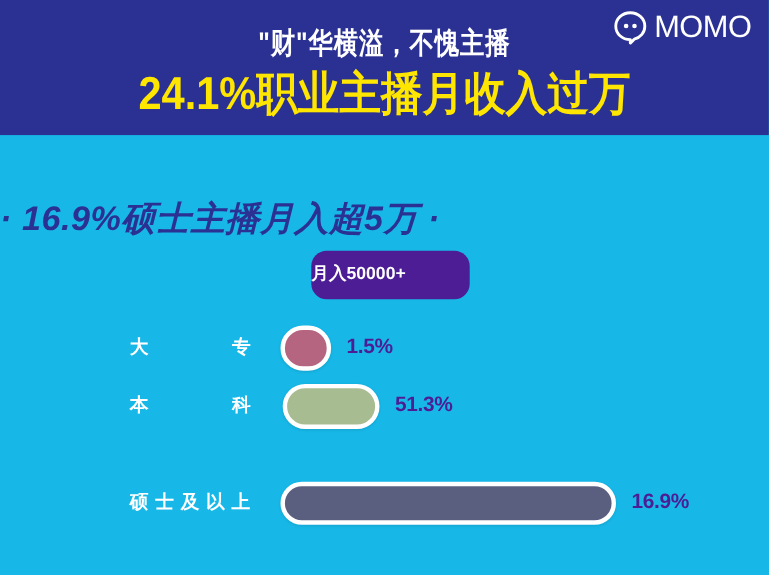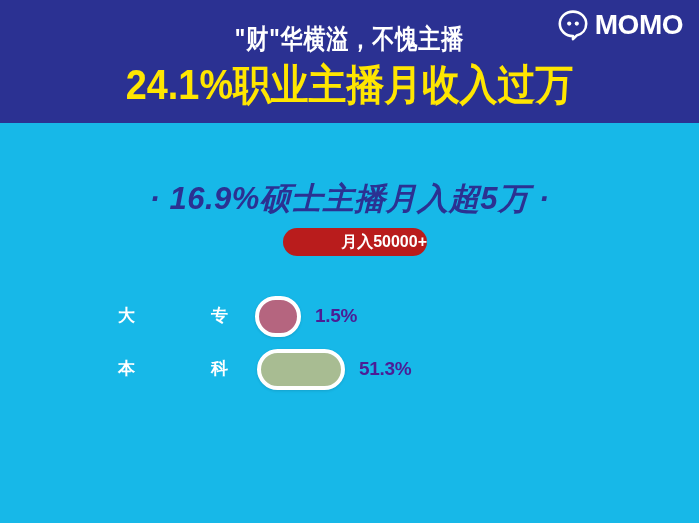--- a/index.html
+++ b/index.html
@@ -71,60 +71,60 @@
     gap: 6px;
   }
   .logo-mark {
     width: 32px;
     height: 32px;
     display: block;
   }
   .logo-text {
     color: #ffffff;
     font-size: 28px;
-    font-weight: bold;
+    font-weight: normal;
     letter-spacing: -0.5px;
     line-height: 30px;
     white-space: nowrap;
   }
 
   
   .panel {
     position: absolute;
     left: 0;
     top: 123px;
     width: 699px;
     height: 400px;
     background: #17b8e8;
   }
   .section-headline {
     position: absolute;
     left: 0;
     top: 57px;
     width: 699px;
-    text-align: center;
+    text-align: left;
     color: #2b3192;
     font-size: 31px;
     font-weight: bold;
     font-style: italic;
     line-height: 38px;
     letter-spacing: 0.5px;
     white-space: nowrap;
   }
   .badge {
     position: absolute;
     left: 283px;
     top: 105px;
     width: 144px;
-    height: 28px;
+    height: 44px;
     border-radius: 14px;
-    background: #b91c1c;
-    display: flex;
-    align-items: center;
-    justify-content: flex-end;
+    background: #4c1d95;
+    display: flex;
+    align-items: center;
+    justify-content: flex-start;
   }
   .badge-label {
     color: #ffffff;
     font-size: 16px;
     font-weight: bold;
     letter-spacing: 0px;
     line-height: 18px;
     white-space: nowrap;
   }
 
@@ -231,17 +231,22 @@
 
       <div class="row row-2">
         <div class="row-label spread-2">本科</div>
         <div class="bar-wrap" style="left:257px;">
           <div class="bar bar-green" style="width:88px;height:41px;"></div>
           <div class="bar-value">51.3%</div>
         </div>
       </div>
 
       <div class="row row-3">
+        <div class="row-label wide">硕士及以上</div>
+        <div class="bar-wrap">
+          <div class="bar bar-slate" style="width:305px;height:39px;"></div>
+          <div class="bar-value">16.9%</div>
+        </div>
       </div>
 
     </div>
   </div>
 </div>
 
 </body></html>

